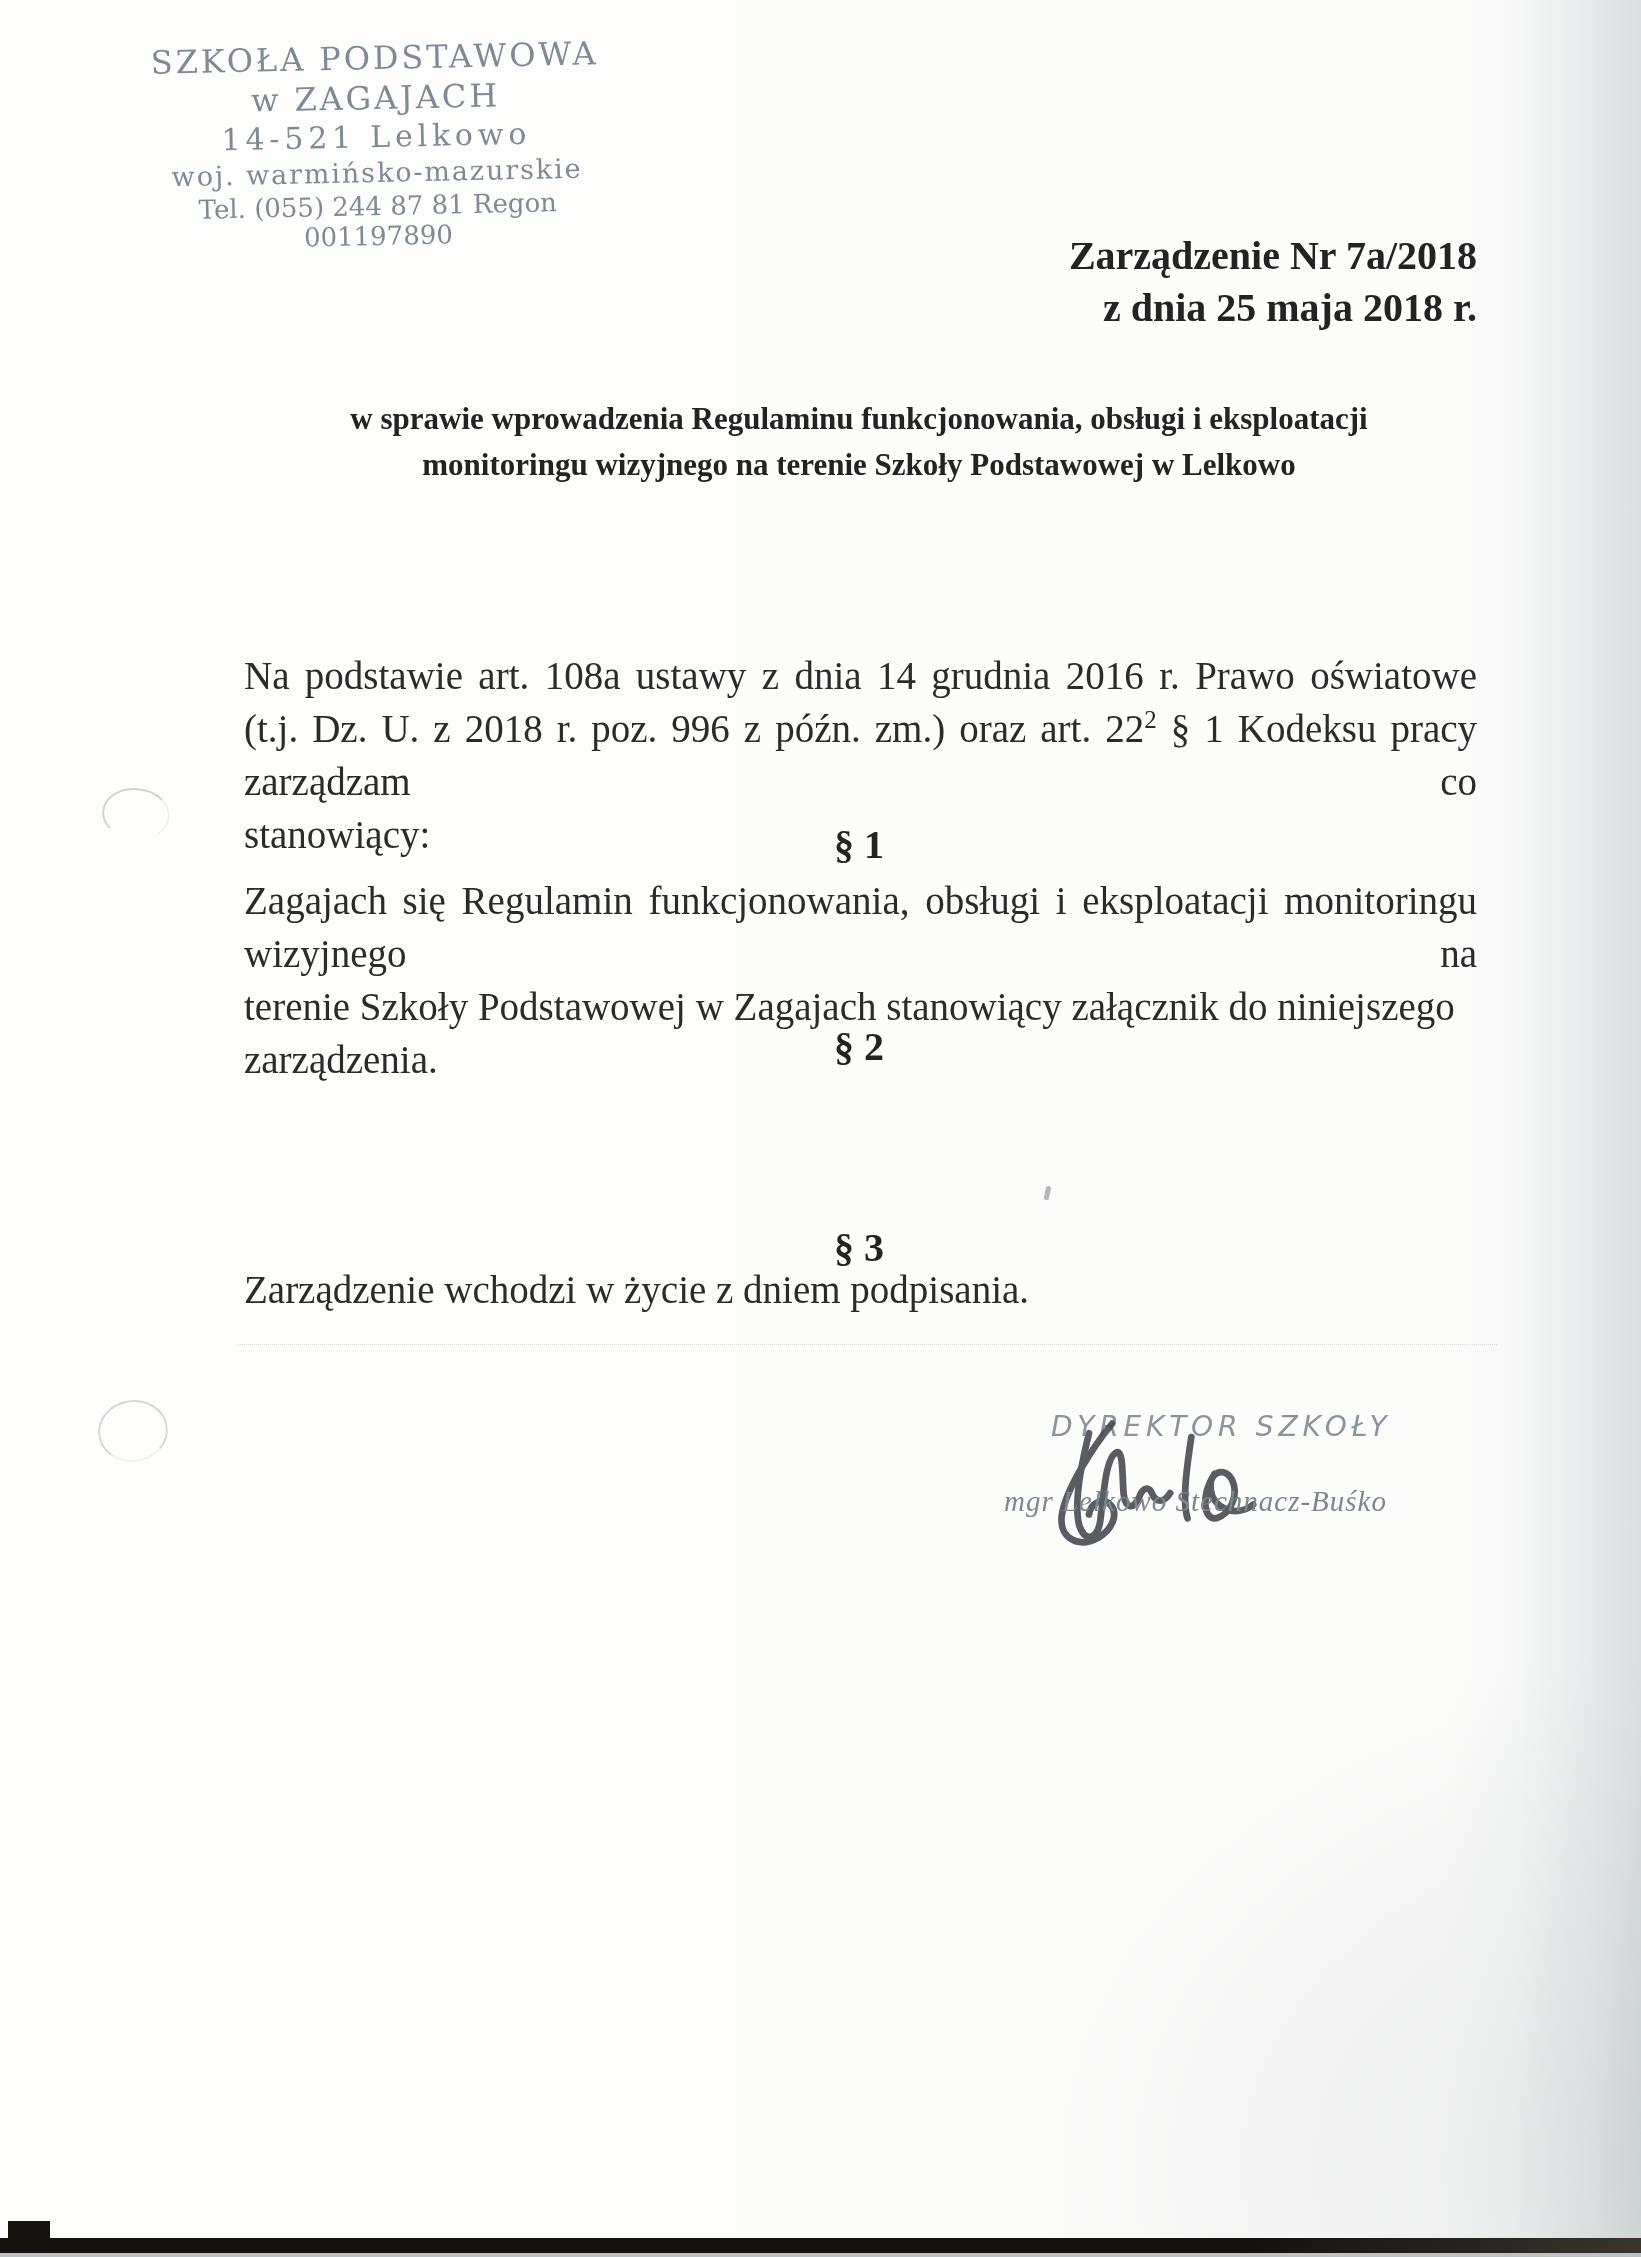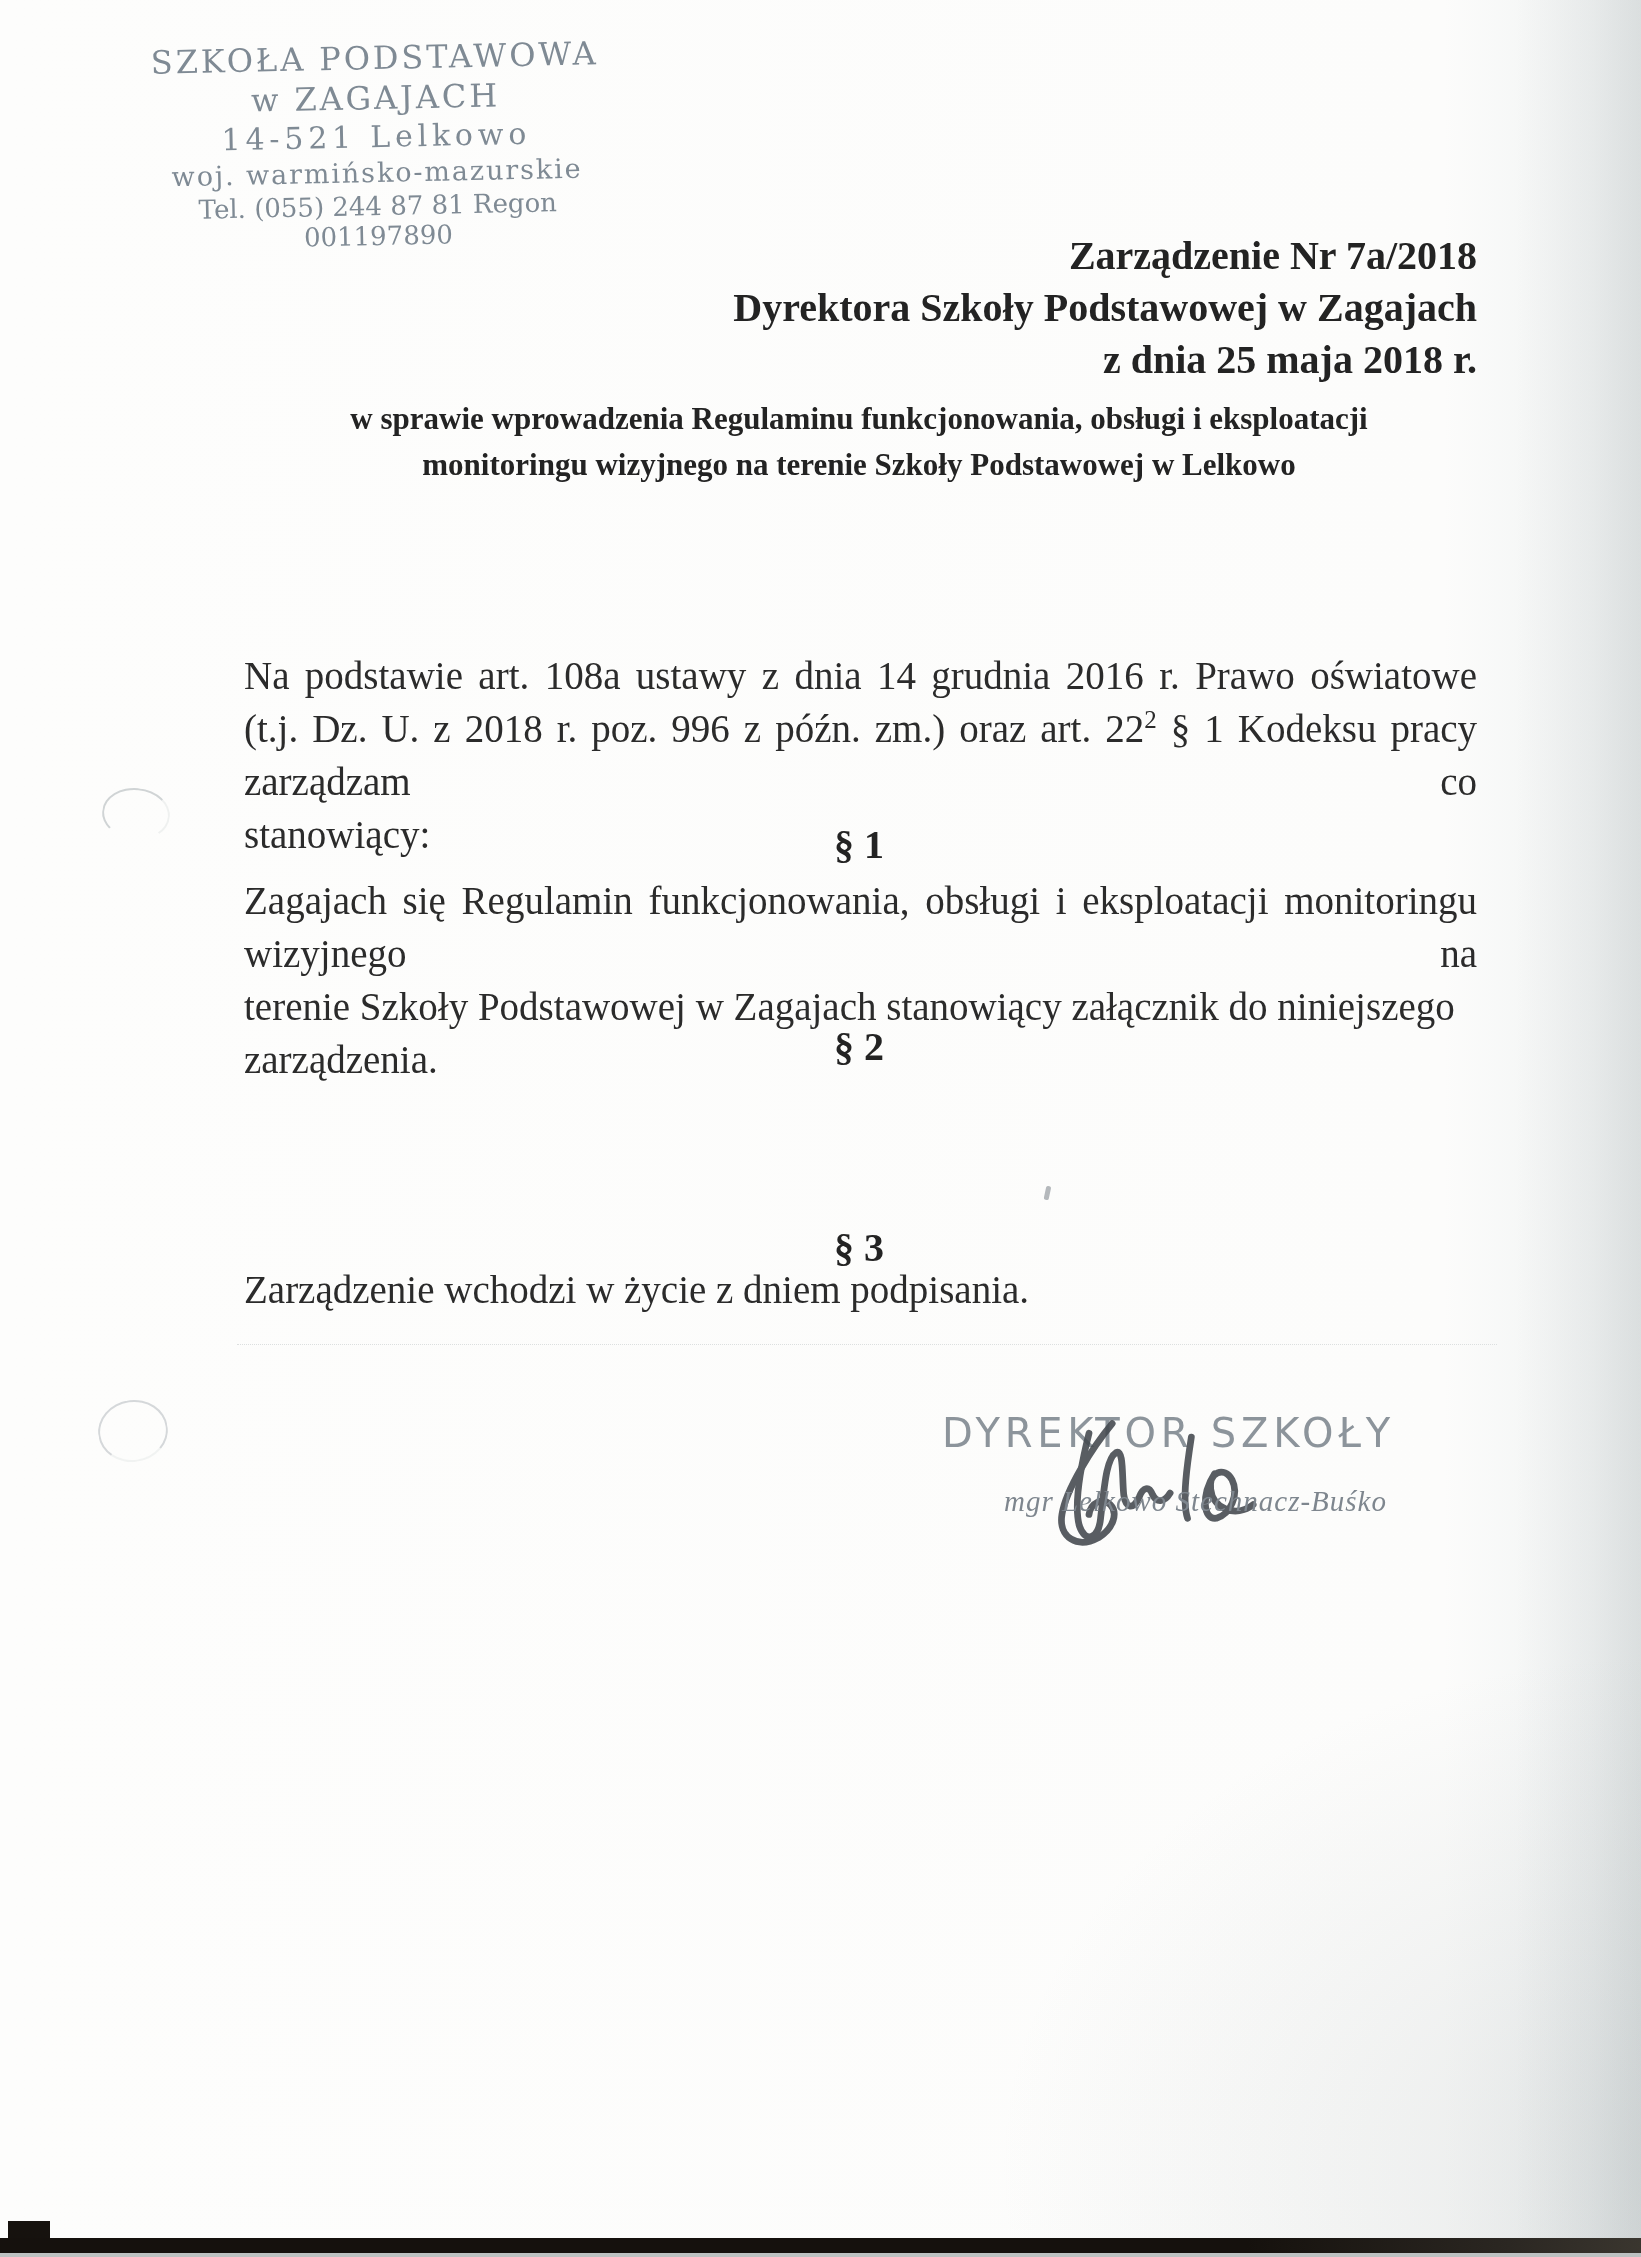--- a/index.html
+++ b/index.html
@@ -55,23 +55,23 @@
   .sec2-text { top:1077px; }
   .sec3-head { top:1224px; }
   .sec3-text { top:1263px; }
   
   .faint-rule {
     position:absolute; left:237px; top:1344px; width:1260px; height:0;
     border-top:1.9px dotted #dcdfdf;
   }
   
   .sig-role {
-    position:absolute; left:942px; top:1410px;
+    position:absolute; left:1051px; top:1410px;
     font-family:"DejaVu Sans","Liberation Sans",sans-serif;
-    font-size:40px; letter-spacing:4.8px; color:#878f96; opacity:.95;
+    font-size:28px; letter-spacing:4.8px; color:#878f96; opacity:.95;font-style:italic;
   }
   .sig-name {
     position:absolute; left:1004px; top:1485px;
     font-style:italic; font-size:29px; letter-spacing:1px; color:#7e868e;
   }
   .sig-ink { position:absolute; left:1029px; top:1412px; }
   
   .arc1 {
     position:absolute; left:102px; top:788px; width:64px; height:48px;
     border:2.9px solid rgba(140,150,156,.40); border-radius:50%;
@@ -108,21 +108,20 @@
   <div class="stamp">
     <div class="s1">SZKOŁA PODSTAWOWA</div>
     <div class="s2">w ZAGAJACH</div>
     <div class="s3">14-521 Lelkowo</div>
     <div class="s4">woj. warmińsko-mazurskie</div>
     <div class="s5">Tel. (055) 244 87 81 Regon 001197890</div>
   </div>
 
   <div class="title">
     <div>Zarządzenie Nr 7a/2018</div>
-    <div>Dyrektora Szkoły Podstawowej w Zagajach</div>
     <div>z dnia 25 maja 2018 r.</div>
   </div>
 
   <div class="subject">
     <div>w sprawie wprowadzenia Regulaminu funkcjonowania, obsługi i eksploatacji</div>
     <div>monitoringu wizyjnego na terenie Szkoły Podstawowej w Lelkowo</div>
   </div>
 
   <div class="bodyblock preamble">
     <div class="jline">Na podstawie art. 108a ustawy z dnia 14 grudnia 2016 r. Prawo oświatowe</div>

